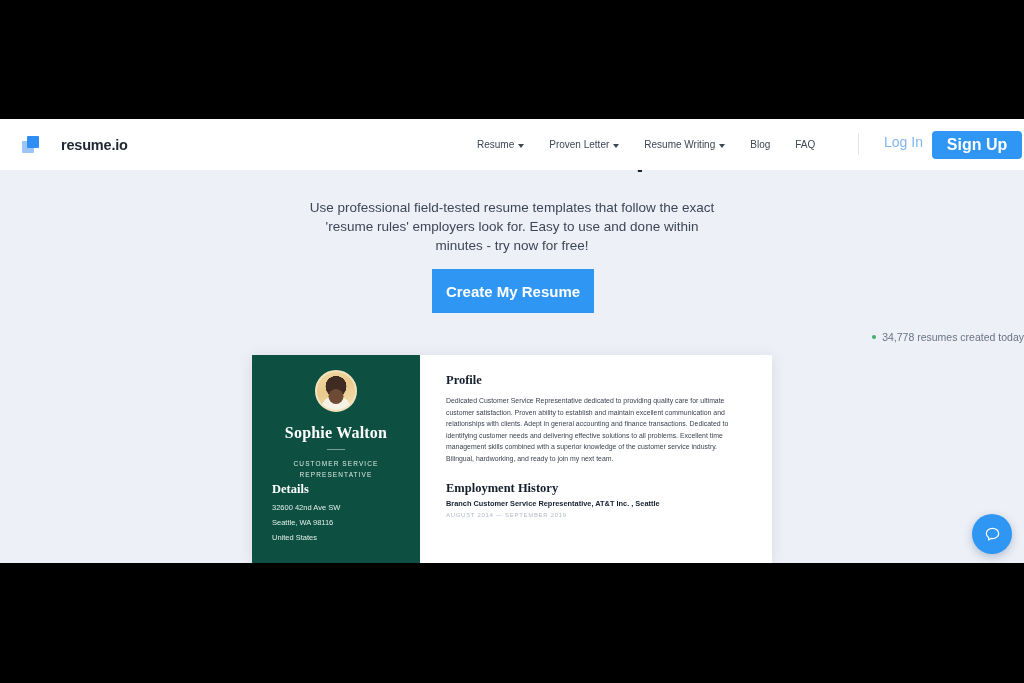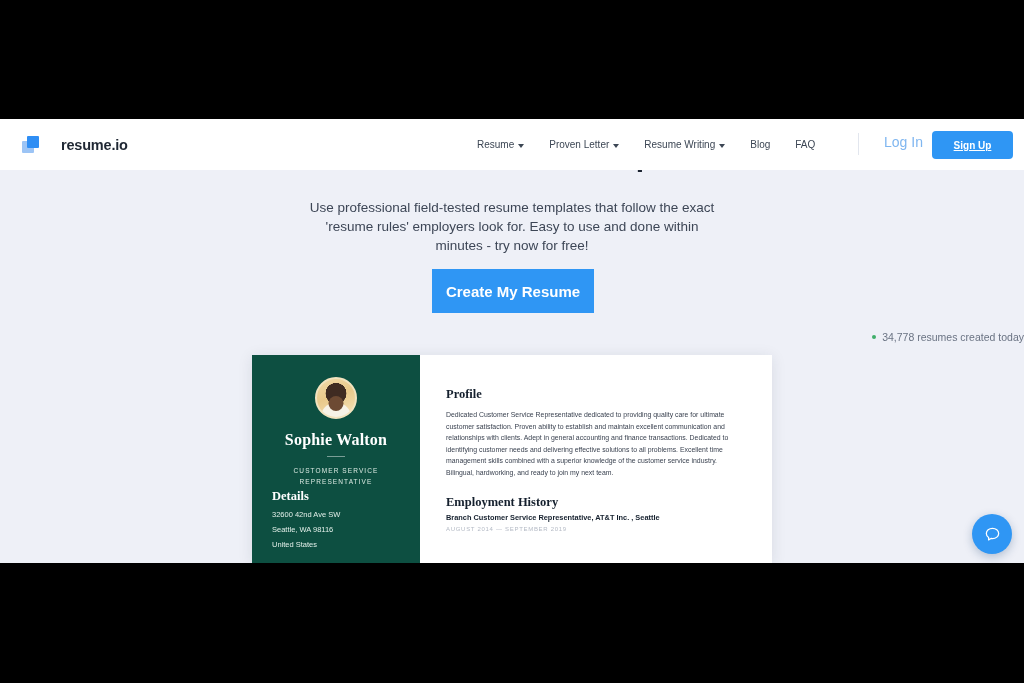--- a/index.html
+++ b/index.html
@@ -54,24 +54,24 @@
     position: absolute; left: 858px; top: 14px;
     width: 1px; height: 22px; background: #e2e6ee;
   }
   #login-link {
     position: absolute; left: 884px; top: 0; height: 46px;
     display: flex; align-items: center;
     font-size: 14px; color: #7fb6f0; cursor: pointer;
   }
   #signup-btn {
     position: absolute; left: 932px; top: 12px;
-    width: 81px; height: 28px; border: none; border-radius: 4px;
+    width: 90px; height: 28px; border: none; border-radius: 4px;
     background: #2f96f4; color: #fff;
     font-family: "Liberation Sans", sans-serif;
-    font-size: 10px; font-weight: 700; cursor: pointer; text-decoration: underline;
+    font-size: 16px; font-weight: 700; cursor: pointer;
   }
 
   
   #hero { position: absolute; left: 0; top: 0; width: 1024px; }
   #headline {
     position: absolute; left: 0; top: 20px; width: 1024px;
     text-align: center;
     font-size: 30px; font-weight: 800; color: #1a2230;
     letter-spacing: -0.6px; white-space: nowrap; z-index: 10;
   }
@@ -98,21 +98,21 @@
 
   
   #resume-card {
     position: absolute; left: 252px; top: 236px;
     width: 520px; height: 208px;
     background: #ffffff; display: flex; overflow: hidden;
     box-shadow: 0 2px 14px rgba(30,40,60,.10);
   }
   #resume-left {
     width: 168px; background: #0d4f41; color: #fff;
-    padding: 22px 20px 0 20px; flex: none;
+    padding: 15px 20px 0 20px; flex: none;
   }
   .avatar {
     width: 42px; height: 42px; border-radius: 50%; margin: 0 auto;
     background: radial-gradient(circle at 50% 38%, #3f2b22 0 34%, transparent 35%),
                 linear-gradient(160deg,#f0d9a8 0%, #e9c98b 45%, #f6e4bb 100%);
     border: 2px solid #f2e3bf; overflow: hidden; position: relative;
   }
   .avatar::after {
     content: ""; position: absolute; left: 50%; bottom: -2px;
     transform: translateX(-50%); width: 30px; height: 16px;
@@ -135,21 +135,21 @@
   .cv-role {
     text-align: center; font-size: 6.5px; letter-spacing: 1.1px;
     line-height: 11px; color: #dbeae3; text-transform: uppercase;
   }
   .cv-details-h {
     margin-top: 2px; font-family: "Liberation Serif", serif;
     font-size: 12.5px; font-weight: 700;
   }
   .cv-line { margin-top: 6px; font-size: 7.5px; color: #e2efe9; }
 
-  #resume-right { flex: 1; padding: 32px 26px 0 26px; }
+  #resume-right { flex: 1; padding: 18px 26px 0 26px; }
   .sec-h {
     font-family: "Liberation Serif", serif;
     font-size: 12.5px; font-weight: 700; color: #15202e;
   }
   .sec-body {
     margin-top: 7px; font-size: 6.9px; line-height: 11.6px;
     color: #3a4250; text-align: left;
   }
   .job-title {
     margin-top: 3px; font-size: 7.4px; font-weight: 700; color: #15202e;

